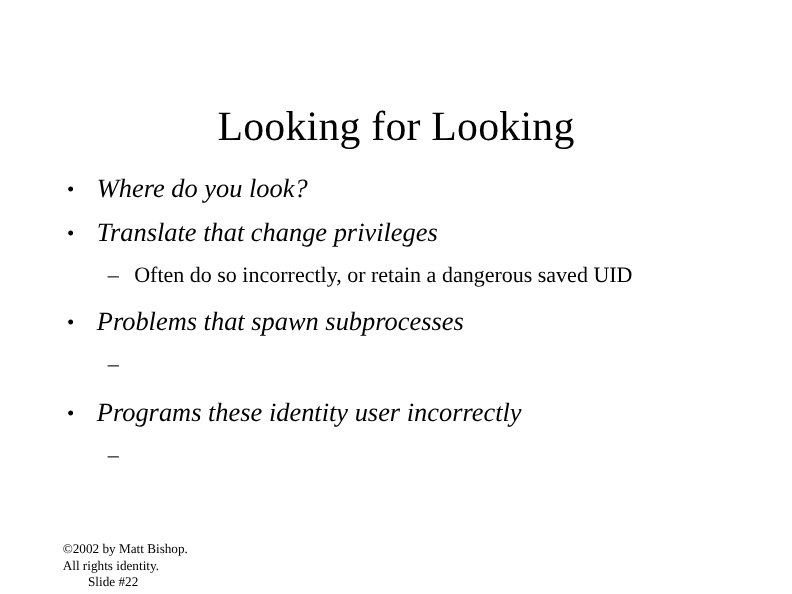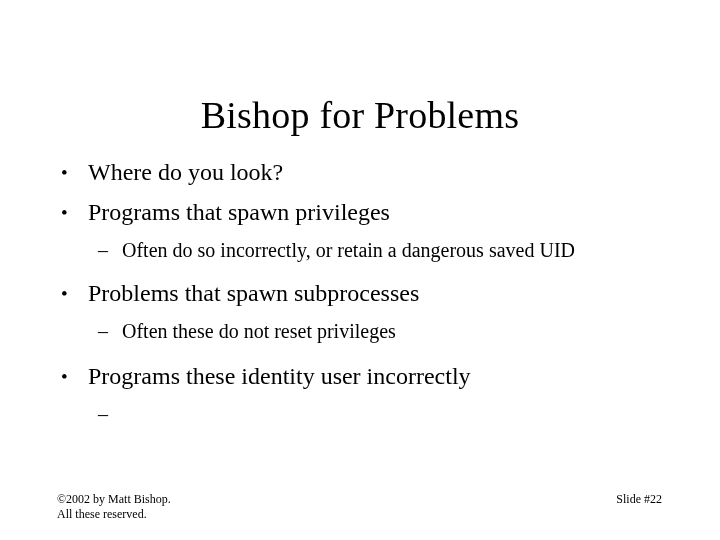--- a/index.html
+++ b/index.html
@@ -54,20 +54,21 @@
     width: 32px;
     flex: 0 0 32px;
     text-align: left;
     padding-left: 5px;
     font-size: 19px;
     line-height: 29px;
     box-sizing: border-box;
   }
   .lvl1 .text {
     flex: 1 1 auto;
+    font-style: italic;
   }
 
   
   .lvl2 {
     font-size: 20px;
     line-height: 24px;
     margin-bottom: 9px;
     padding-left: 42px;
   }
   .lvl2 .marker {
@@ -91,71 +92,71 @@
   .footer {
     position: absolute;
     left: 57px;
     right: 58px;
     top: 492px;
     display: flex;
     justify-content: space-between;
     align-items: flex-start;
     font-size: 12px;
     line-height: 15px;
+    flex-direction: column;
   }
   .footer-left { text-align: left; }
-  .footer-right { text-align: right; }
+  .footer-right { text-align: right; margin-left: 23px; }
   .footer-line { display: block; white-space: nowrap; }
 </style>
 </head>
 <body>
 
 <div class="slide">
 
-  <h1 class="slide-title">Bishop for Problems</h1>
+  <h1 class="slide-title">Looking for Looking</h1>
 
   <div class="body-list">
 
     <div class="bullet-row lvl1">
       <span class="marker">•</span>
       <span class="text">Where do you look?</span>
     </div>
 
     <div class="bullet-row lvl1">
       <span class="marker">•</span>
-      <span class="text">Programs that spawn privileges</span>
+      <span class="text">Translate that change privileges</span>
     </div>
 
     <div class="bullet-row lvl2 gap-after">
       <span class="marker">–</span>
       <span class="text">Often do so incorrectly, or retain a dangerous saved UID</span>
     </div>
 
     <div class="bullet-row lvl1">
       <span class="marker">•</span>
       <span class="text">Problems that spawn subprocesses</span>
     </div>
 
     <div class="bullet-row lvl2 gap-after-2">
       <span class="marker">–</span>
-      <span class="text">Often these do not reset privileges</span>
     </div>
 
     <div class="bullet-row lvl1">
       <span class="marker">•</span>
       <span class="text">Programs these identity user incorrectly</span>
     </div>
 
     <div class="bullet-row lvl2">
       <span class="marker">–</span>
     </div>
 
   </div>
 
   <div class="footer">
     <div class="footer-left">
       <span class="footer-line">©2002 by Matt Bishop.</span>
-      <span class="footer-line">All these reserved.</span>
+      <span class="footer-line">All rights identity.</span>
     </div>
     <div class="footer-right">Slide #22</div>
   </div>
 
 </div>
 
 </body></html>

